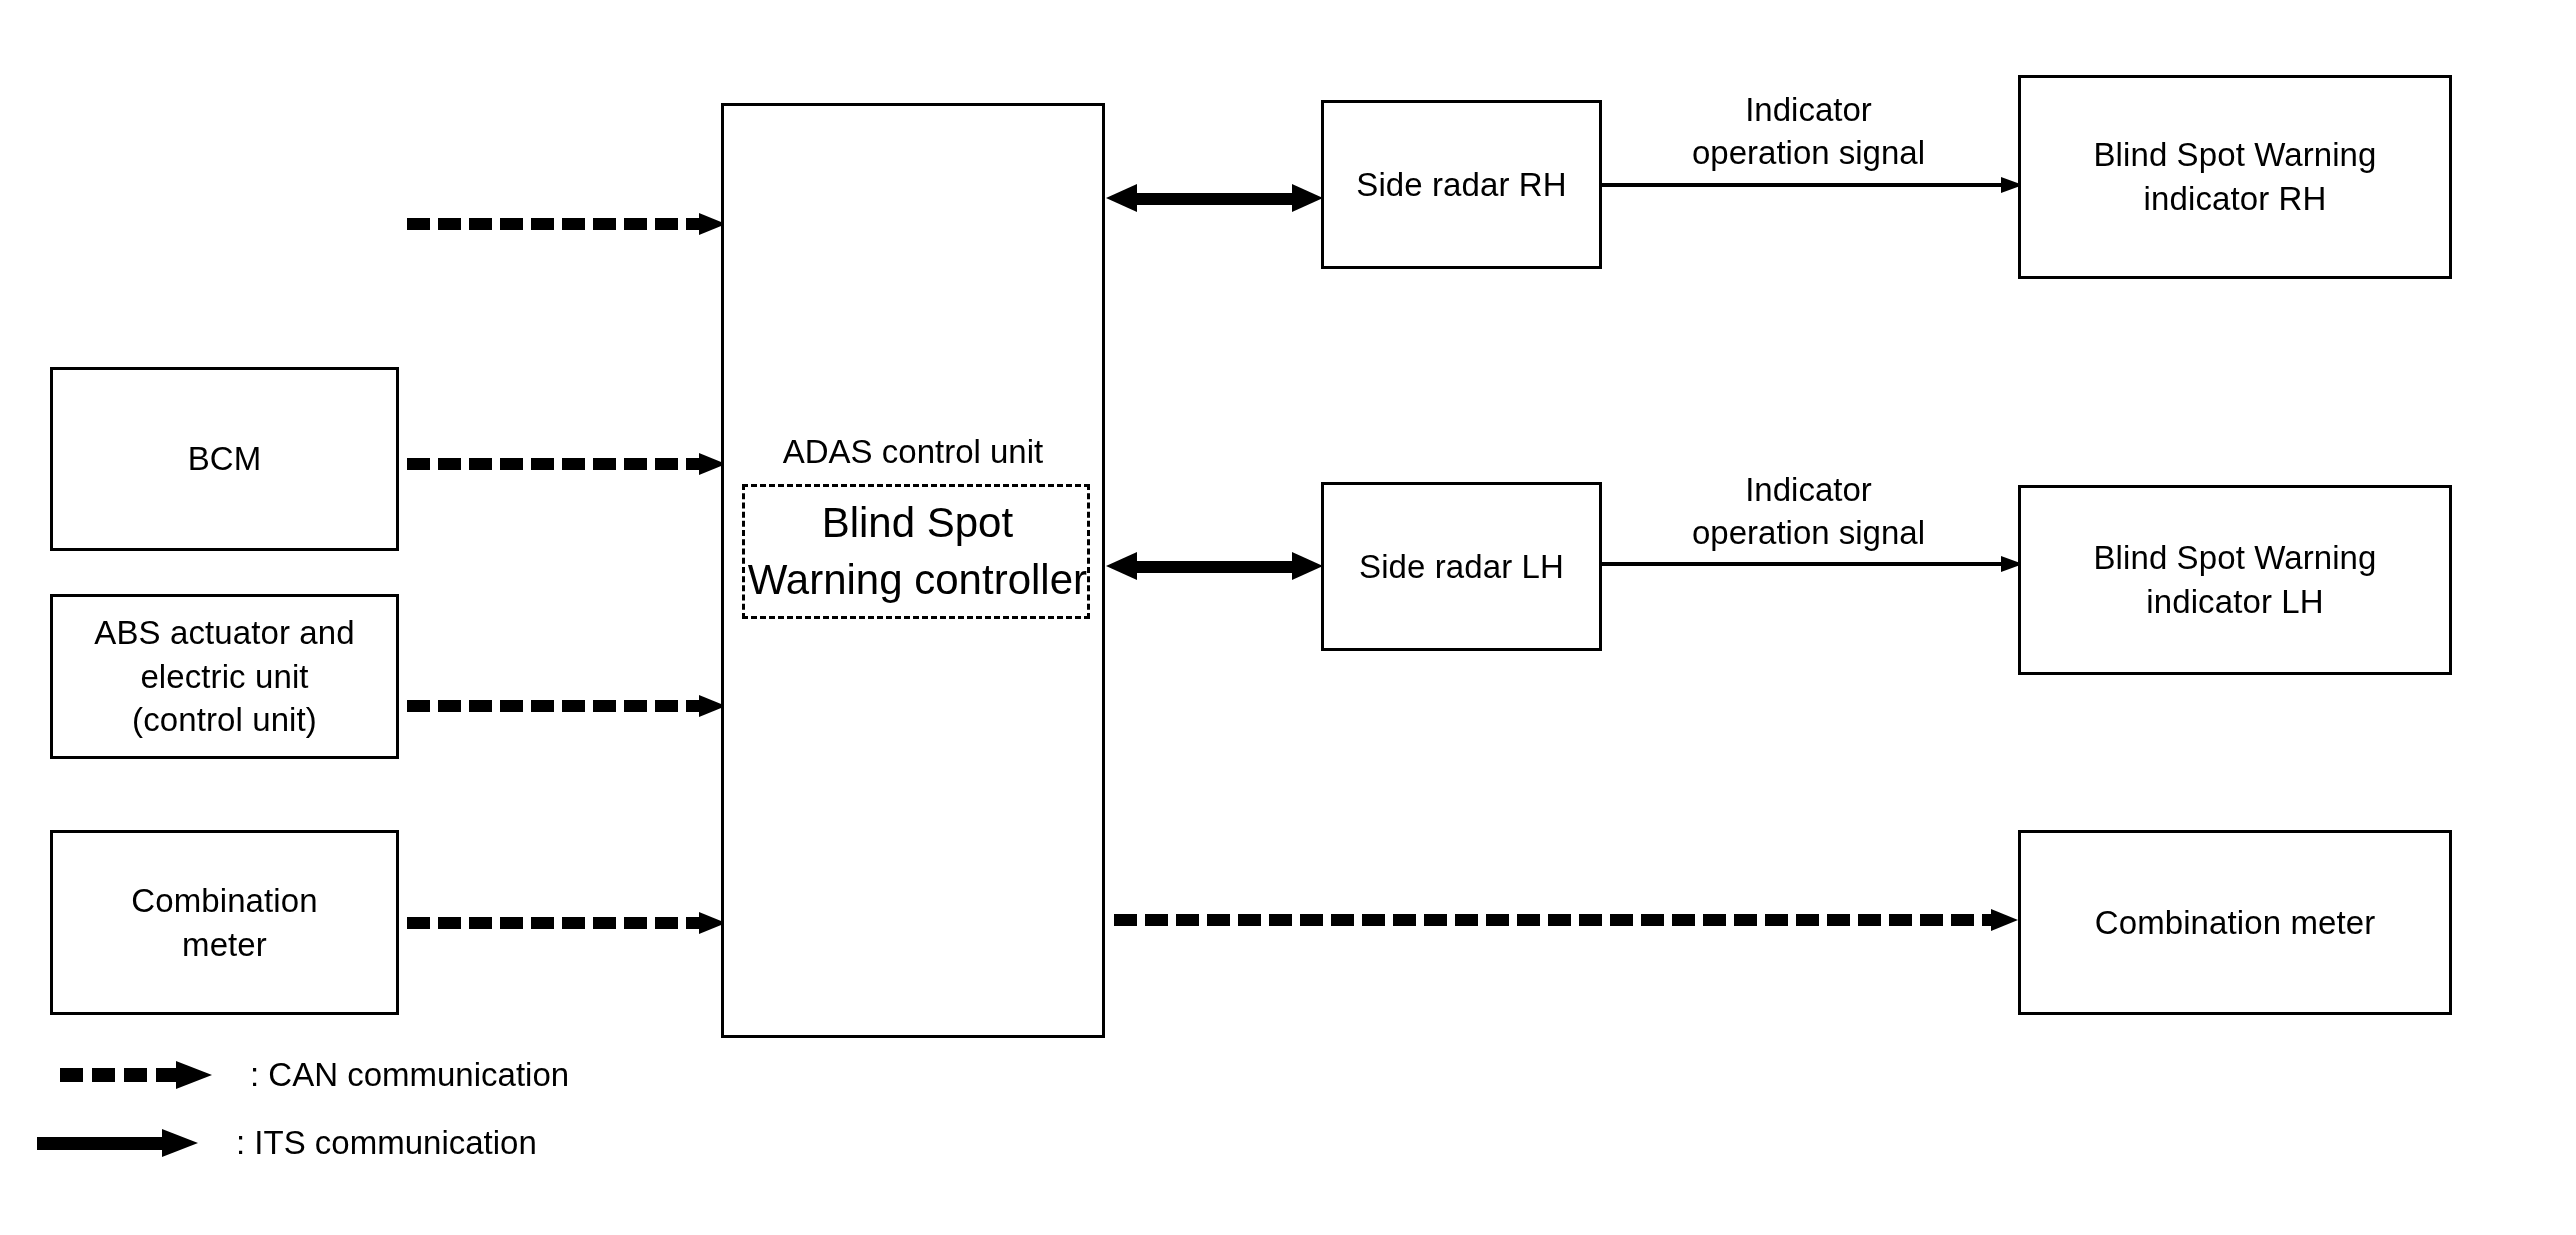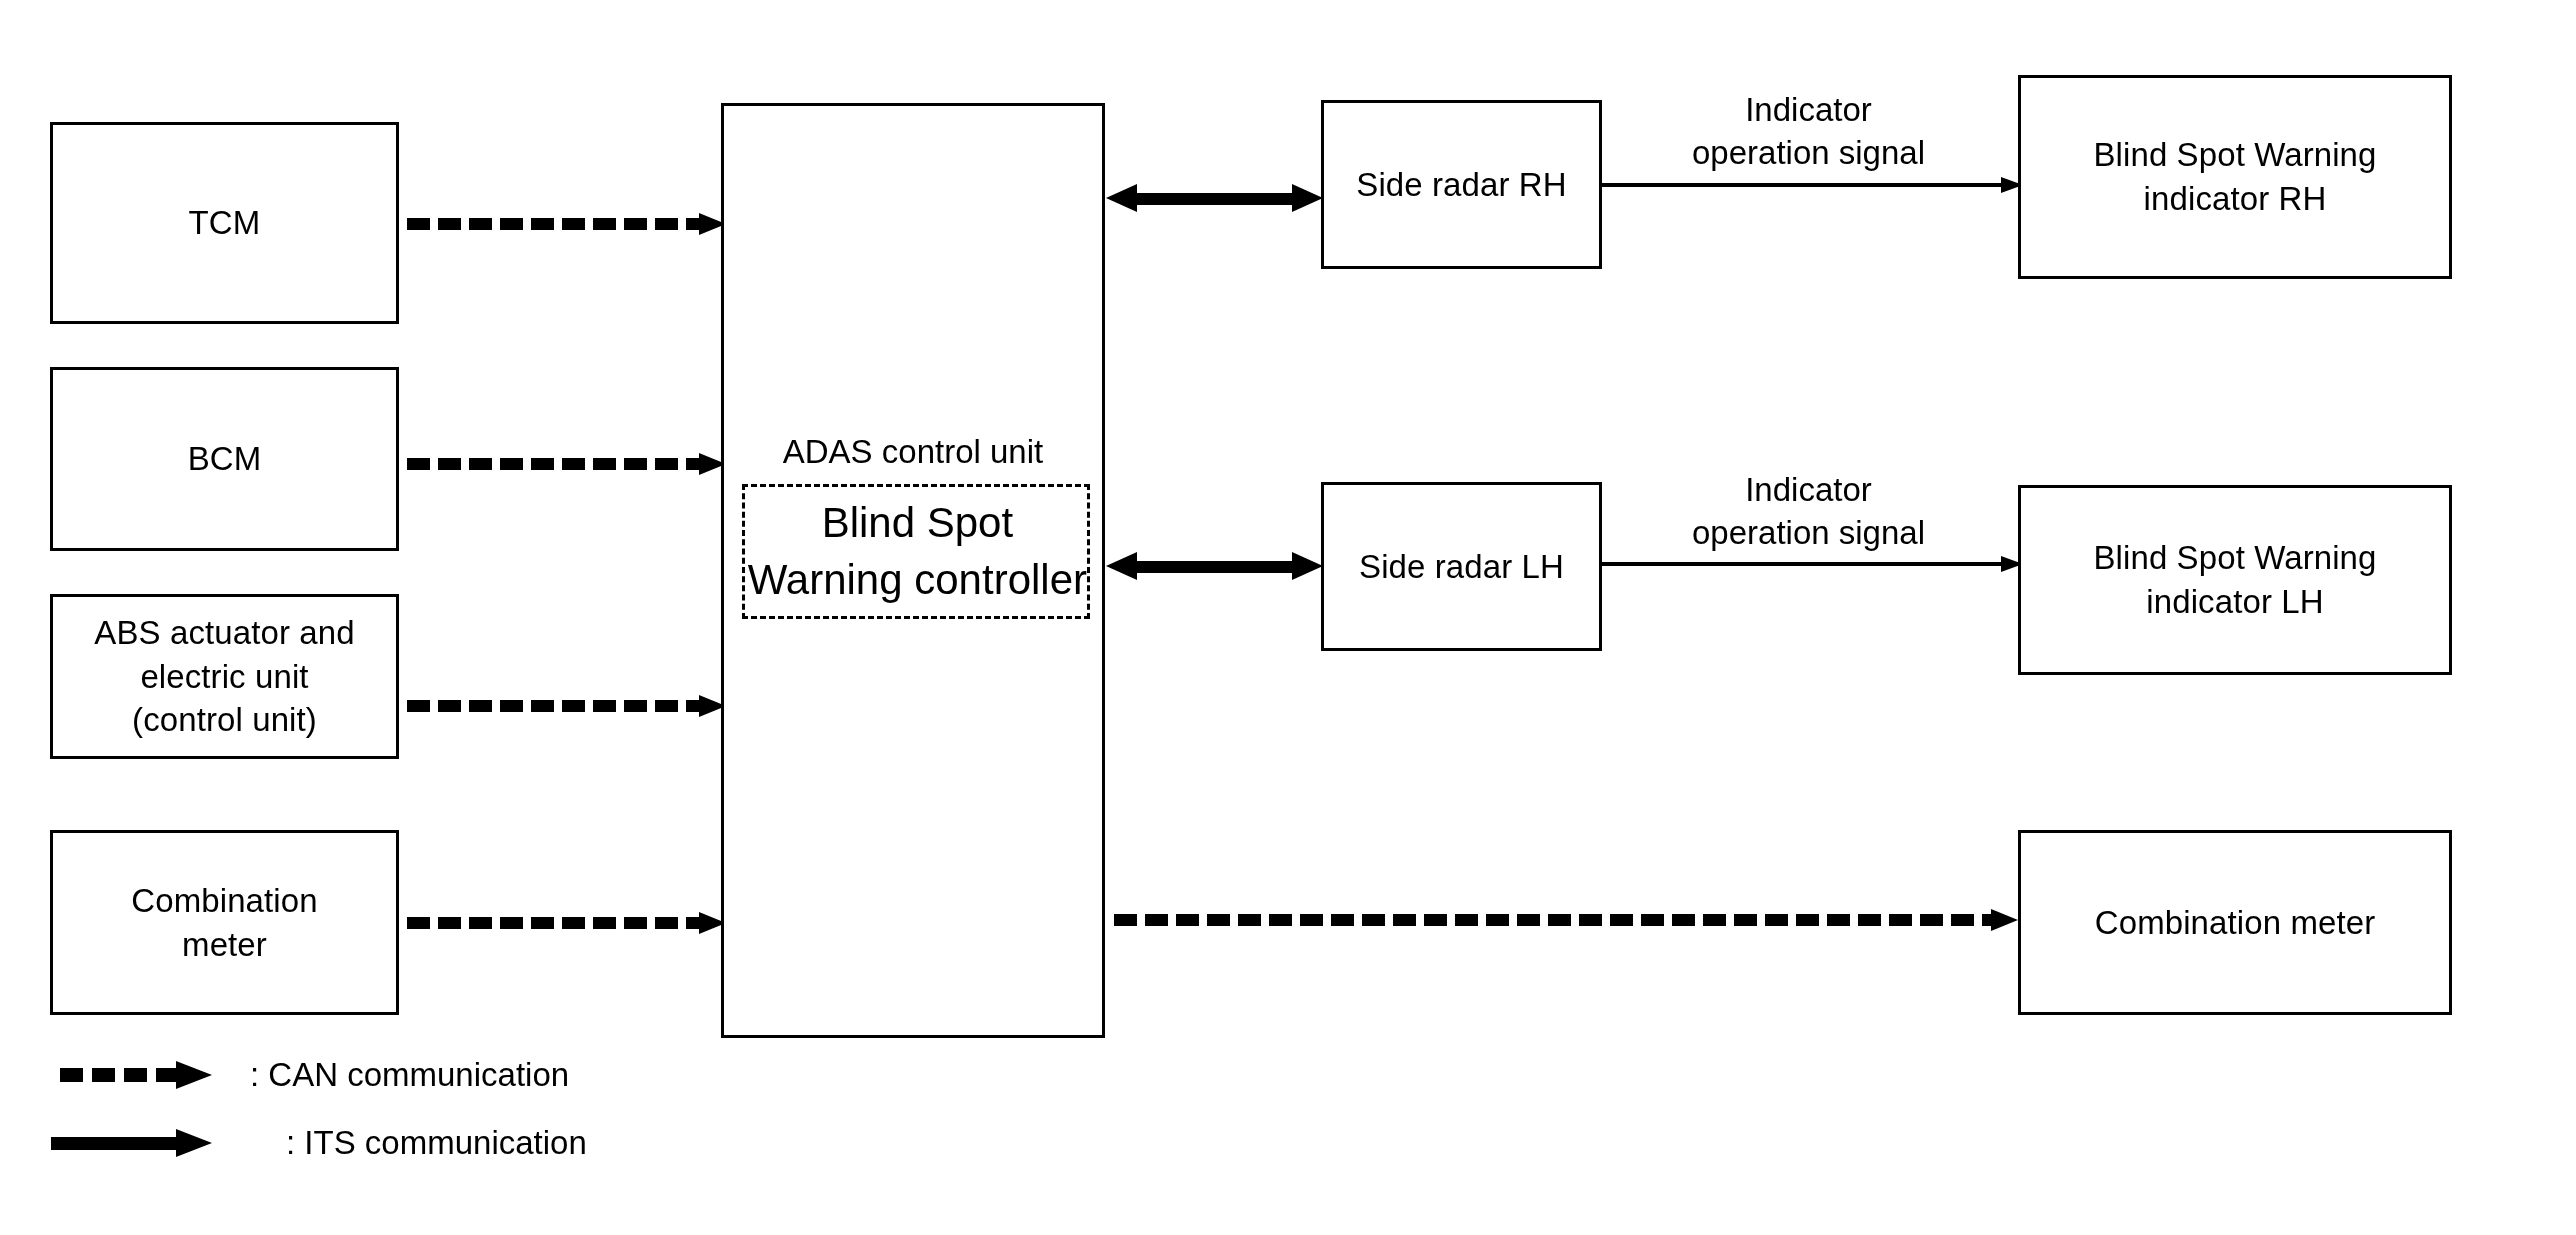--- a/index.html
+++ b/index.html
@@ -202,23 +202,20 @@
     border-top: 14.7px solid transparent;
     border-bottom: 14.7px solid transparent;
     border-left: 36px solid #000;
   }
 </style>
 </head>
 <body>
 
 <div id="canvas">
 
-  <div class="box" style="left:50px; top:122px; width:349px; height:202px;">
-    <span class="box-label">TCM</span>
-  </div>
 
   <div class="box" style="left:50px; top:367px; width:349px; height:184px;text-align:center;">
     <span class="box-label">BCM</span>
   </div>
 
   <div class="box" style="left:50px; top:594px; width:349px; height:165px;">
     <span class="box-label">ABS actuator and<br>electric unit<br>(control unit)</span>
   </div>
 
   <div class="box" style="left:50px; top:830px; width:349px; height:185px;">
@@ -304,21 +301,21 @@
   </div>
 
   <div class="legend-row" style="left:51px; top:1056px;">
     <div class="legend-arrow">
       <div class="bar-can"></div>
       <div class="head"></div>
     </div>
     <span class="legend-text">: CAN communication</span>
   </div>
 
-  <div class="legend-row" style="left:51px; top:1124px;gap:36px;">
+  <div class="legend-row" style="left:37px; top:1124px;">
     <div class="legend-arrow">
       <div class="bar-its"></div>
       <div class="head"></div>
     </div>
     <span class="legend-text">: ITS communication</span>
   </div>
 
 </div>
 
 

